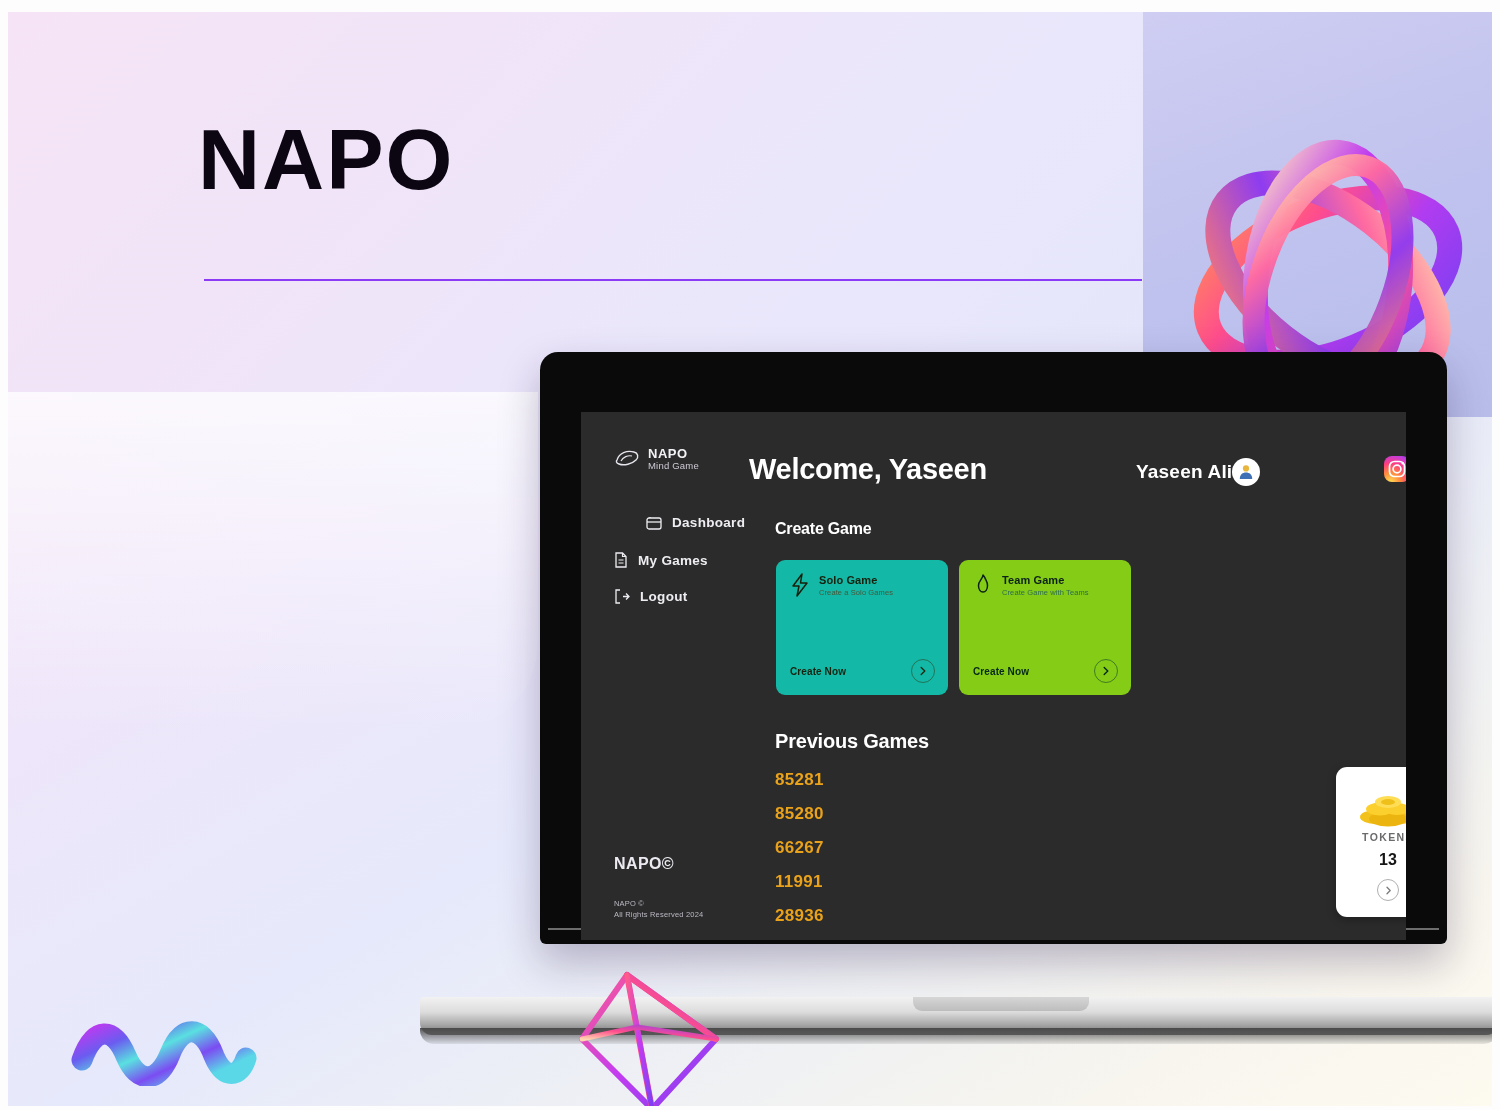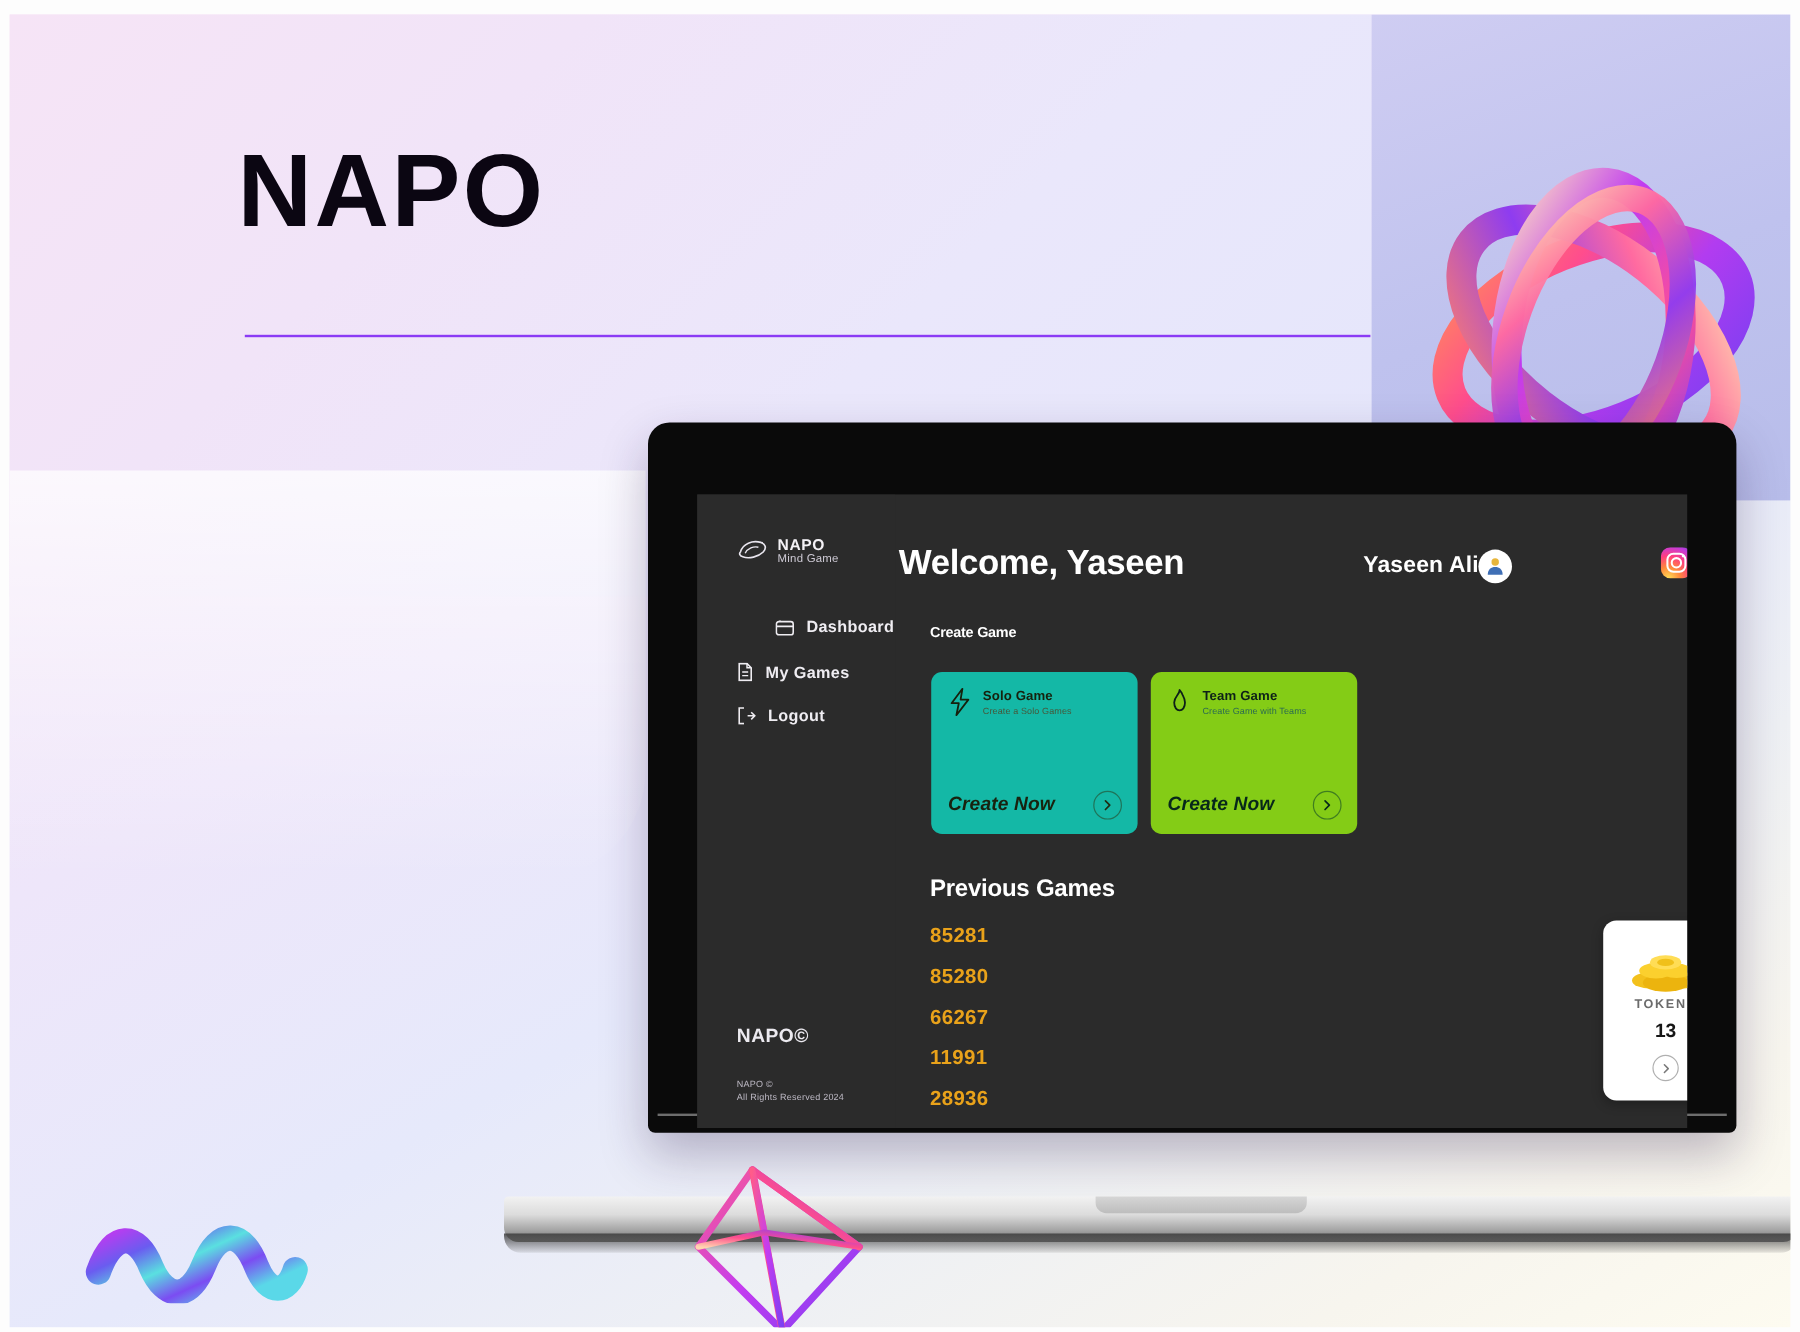--- a/index.html
+++ b/index.html
@@ -120,38 +120,38 @@
   #user-name { font-size:19px; font-weight:bold; color:#ffffff; letter-spacing:.2px; }
   #avatar {
     width:28px; height:28px; border-radius:50%; background:#ffffff;
     display:flex; align-items:center; justify-content:center;
   }
   #social { position:absolute; left:803px; top:44px; }
 
   
   #create-heading {
     position:absolute; left:194px; top:108px;
-    font-size:12px; font-weight:bold; color:#ffffff; letter-spacing:-.2px;
+    font-size:16px; font-weight:bold; color:#ffffff; letter-spacing:-.2px;
   }
   .game-card {
     position:absolute; top:148px; width:172px; height:135px;
     border-radius:9px; padding:13px 14px;
   }
   #card-solo { left:195px; background:#14b8a6; }
   #card-team { left:378px; background:#84cc16; }
   .card-head { display:flex; align-items:center; gap:9px; }
   .card-title { font-size:11px; font-weight:bold; color:#16210d; letter-spacing:.1px; }
   .card-desc  { font-size:7.5px; color:#46583b; margin-top:2px; letter-spacing:.1px; }
   #card-team .card-title { color:#0d2118; }
   #card-team .card-desc  { color:#2c6b51; }
   .card-cta {
     position:absolute; left:14px; right:13px; bottom:12px;
     display:flex; align-items:center; justify-content:space-between;
   }
-  .cta-label { font-size:16px; font-weight:bold; color:#18230f; letter-spacing:.1px;font-style:italic; }
+  .cta-label { font-size:10px; font-weight:bold; color:#18230f; letter-spacing:.1px; }
   #card-team .cta-label { color:#07281a; }
   .cta-circle {
     width:24px; height:24px; border-radius:50%;
     border:1.4px solid rgba(40,60,25,.55);
     display:flex; align-items:center; justify-content:center;
   }
   #card-team .cta-circle { border-color:rgba(8,60,40,.55); }
 
   #prev-heading {
     position:absolute; left:194px; top:318px;

